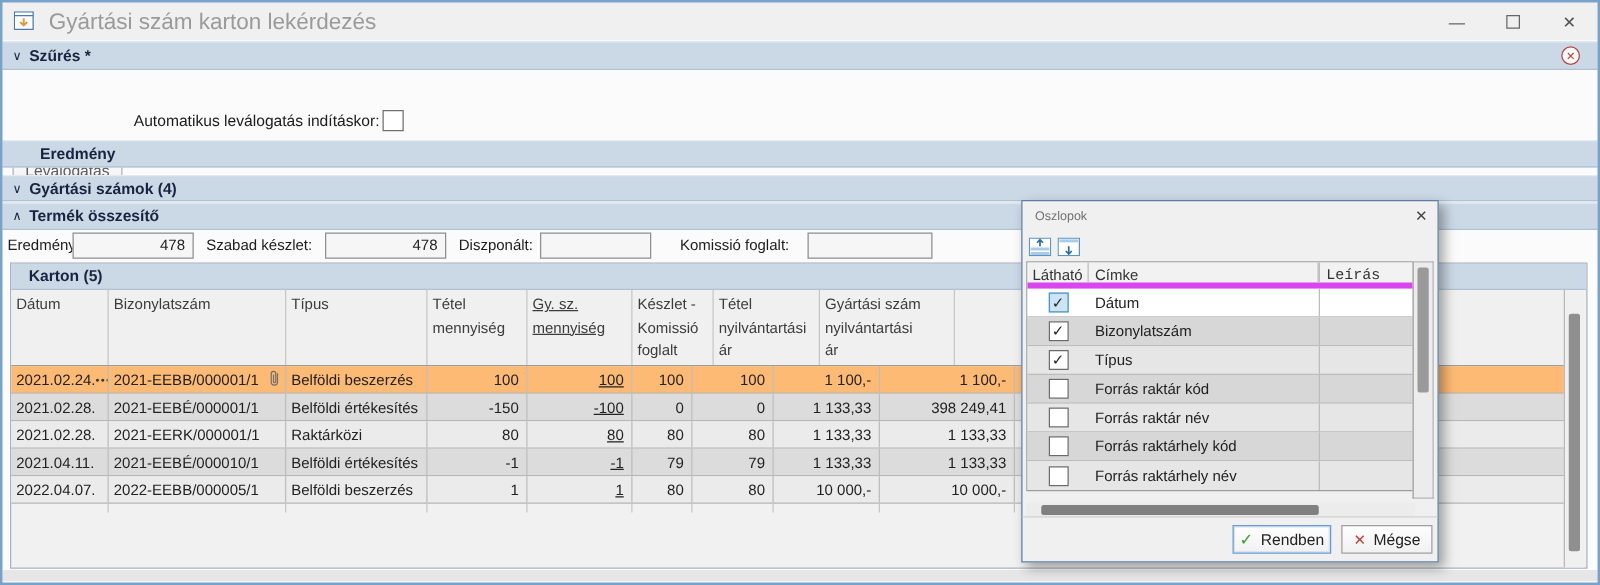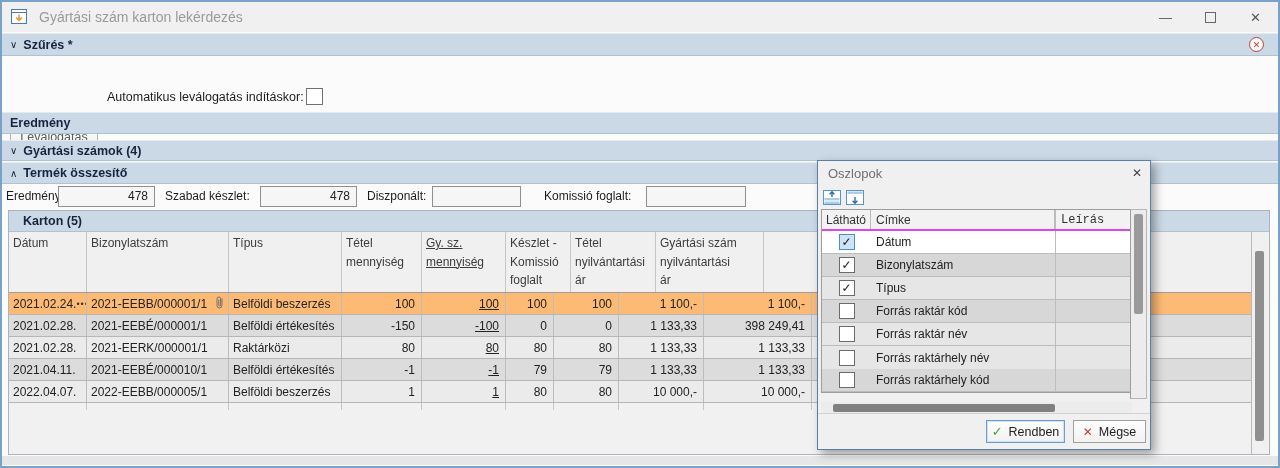--- a/index.html
+++ b/index.html
@@ -3,29 +3,29 @@
 <meta charset="utf-8">
 <style>
   * { box-sizing: border-box; margin: 0; padding: 0; }
   body { font-family: "Liberation Sans", sans-serif; background: #888; }
   .screen { position: relative; width: 1280px; height: 468px; background: #fbfbfb; overflow: hidden; font-size: 12px; color: #222; }
   .win-border { position: absolute; inset: 0; border: 2px solid #79a2c8; pointer-events: none; z-index: 60; }
 
   
   .titlebar { position: absolute; left: 2px; top: 2px; width: 1276px; height: 30px; background: #f0f0f0; display: flex; align-items: center; }
   .app-icon { width: 18px; height: 16px; margin: 0 10px 0 9px; position: relative; }
-  .title-text { color: #9a9a9a; font-size: 14px; }
+  .title-text { color: #9a9a9a; font-size: 18px; }
   .win-controls { margin-left: auto; display: flex; height: 100%; }
   .win-btn { width: 45px; height: 100%; display: flex; align-items: center; justify-content: center; color: #555; font-size: 13px; cursor: default; }
   .max-glyph { width: 11px; height: 11px; border: 1px solid #666; }
 
   
   .bar { position: absolute; left: 2px; width: 1276px; background: #cbd8e6; border-top: 1px solid #e2eaf2; border-bottom: 1px solid #b0c1d4; display: flex; align-items: center; font-weight: bold; color: #18243f; font-size: 12.5px; }
   .bar .chev { font-weight: normal; font-size: 10px; margin: 0 6px 0 8px; color: #18243f; }
-  .bar .noChev { margin-left: 8px; }
+  .bar .noChev { margin-left: 30px; }
   .alert-icon { margin-left: auto; margin-right: 14px; width: 15px; height: 15px; border: 1px solid #b5453f; border-radius: 50%; color: #b5453f; font-size: 9px; font-weight: normal; display: flex; align-items: center; justify-content: center; background: #fdf8f8; }
 
   
   .btn-levalogatas { position: absolute; left: 10px; top: 87px; width: 88px; height: 22px; background: linear-gradient(#fdfdfd,#efefef); border: 1px solid #b3b3b3; display: flex; align-items: center; justify-content: center; color: #5d5d5d; font-size: 12.5px; margin-top: 39px; }
   .btn-levalogatas span { display: block; }
   .btn-levalogatas span::first-letter { text-decoration: underline; }
   .auto-label { position: absolute; left: 107px; top: 90px; font-size: 12.5px; color: #1c1c1c; }
   .auto-checkbox { position: absolute; left: 306px; top: 88px; width: 17px; height: 17px; background: #fff; border: 1px solid #707070; }
 
   
@@ -54,26 +54,26 @@
   .c8 { width: 108px; } .cf { flex: 1; border-right: none !important; }
   .ellipsis-btn { margin-left: auto; font-size: 9px; letter-spacing: 1px; color: #333; }
   .clip { margin-left: auto; }
   .vscroll { position: absolute; right: 2px; top: 21px; width: 16px; height: 222px; background: #f0f0f0; border-left: 1px solid #b9b9b9; }
   .vscroll .thumb { position: absolute; left: 3px; top: 19px; width: 9px; height: 190px; background: #8f8f8f; border-radius: 2px; }
   .bottom-strip { position: absolute; left: 2px; top: 456px; width: 1276px; height: 9px; background: #e6e6e6; }
 
   
   .dialog { position: absolute; left: 817px; top: 160px; width: 334px; height: 290px; background: #f0f0f0; border: 1px solid #5a7ea6; box-shadow: 4px 4px 9px rgba(0,0,0,0.35); z-index: 40; }
   .dlg-title { height: 24px; display: flex; align-items: center; }
-  .dlg-title .t { margin-left: 10px; color: #707070; font-size: 13px; }
+  .dlg-title .t { margin-left: 10px; color: #707070; font-size: 10px; }
   .dlg-close { margin-left: auto; margin-right: 8px; color: #444; font-size: 12px; }
   .dlg-toolbar { height: 24px; display: flex; align-items: center; padding-left: 5px; gap: 5px; }
   .tool-icon { width: 18px; height: 15px; position: relative; }
   .dlg-grid { position: absolute; left: 3px; top: 48px; width: 311px; border: 1px solid #9d9d9d; background: #f5f5f5; }
-  .dlg-head { display: flex; height: 21px; background: #f2f2f2; border-bottom: 2px solid #d946ef; color: #333; }
+  .dlg-head { display: flex; height: 21px; background: #f2f2f2; border-bottom: 5px solid #d946ef; color: #333; }
   .dlg-head .cell { padding: 3px 5px; border-right: 1px solid #bcbcbc; }
   .dlg-row { display: flex; height: 23px; border-bottom: 1px solid #bcbcbc; align-items: center; }
   .dc0 { width: 49px; display: flex; justify-content: center; } .dc1 { width: 184px; padding: 0 5px; } .dc2 { flex: 1; border-left: 1px solid #bcbcbc; align-self: stretch; }
   .dlg-row-light { background: #e6e6e6; } .dlg-row-dark { background: #d7d7d7; } .dlg-row-sel { background: #ffffff; }
   .chk { width: 16px; height: 16px; border: 1px solid #6b6b6b; background: #fff; display: flex; align-items: center; justify-content: center; font-size: 12px; color: #222; }
   .chk.focused { background: #cde4f5; border-color: #4a90c4; }
   .dlg-vscroll { position: absolute; right: 3px; top: 48px; width: 17px; height: 190px; background: #ececec; border: 1px solid #b5b5b5; border-left: 1px solid #9d9d9d; }
   .dlg-vscroll .thumb { position: absolute; left: 3px; top: 4px; width: 9px; height: 100px; background: #9a9a9a; border-radius: 2px; }
   .dlg-hscroll { position: absolute; left: 3px; top: 241px; width: 311px; height: 12px; background: #ececec; }
   .dlg-hscroll .thumb { position: absolute; left: 12px; top: 2px; width: 222px; height: 8px; background: #808080; border-radius: 2px; }
@@ -324,32 +324,32 @@
         <div class="dc1">Forrás raktár kód</div>
         <div class="dc2"></div>
       </div>
       <div class="dlg-row dlg-row-light">
         <div class="dc0">
             <span class="chk"></span>
           </div>
         <div class="dc1">Forrás raktár név</div>
         <div class="dc2"></div>
       </div>
+      <div class="dlg-row dlg-row-dark">
+        <div class="dc0">
+            <span class="chk"></span>
+          </div>
+        <div class="dc1">Forrás raktárhely kód</div>
+        <div class="dc2"></div>
+      </div>
       <div class="dlg-row dlg-row-light" style="border-bottom:none;">
         <div class="dc0">
             <span class="chk"></span>
           </div>
         <div class="dc1">Forrás raktárhely név</div>
-        <div class="dc2"></div>
-      </div>
-      <div class="dlg-row dlg-row-dark">
-        <div class="dc0">
-            <span class="chk"></span>
-          </div>
-        <div class="dc1">Forrás raktárhely kód</div>
         <div class="dc2"></div>
       </div>
     </div>
 
     <div class="dlg-vscroll">
       <div class="thumb"></div>
     </div>
     <div class="dlg-hscroll">
       <div class="thumb"></div>
     </div>

